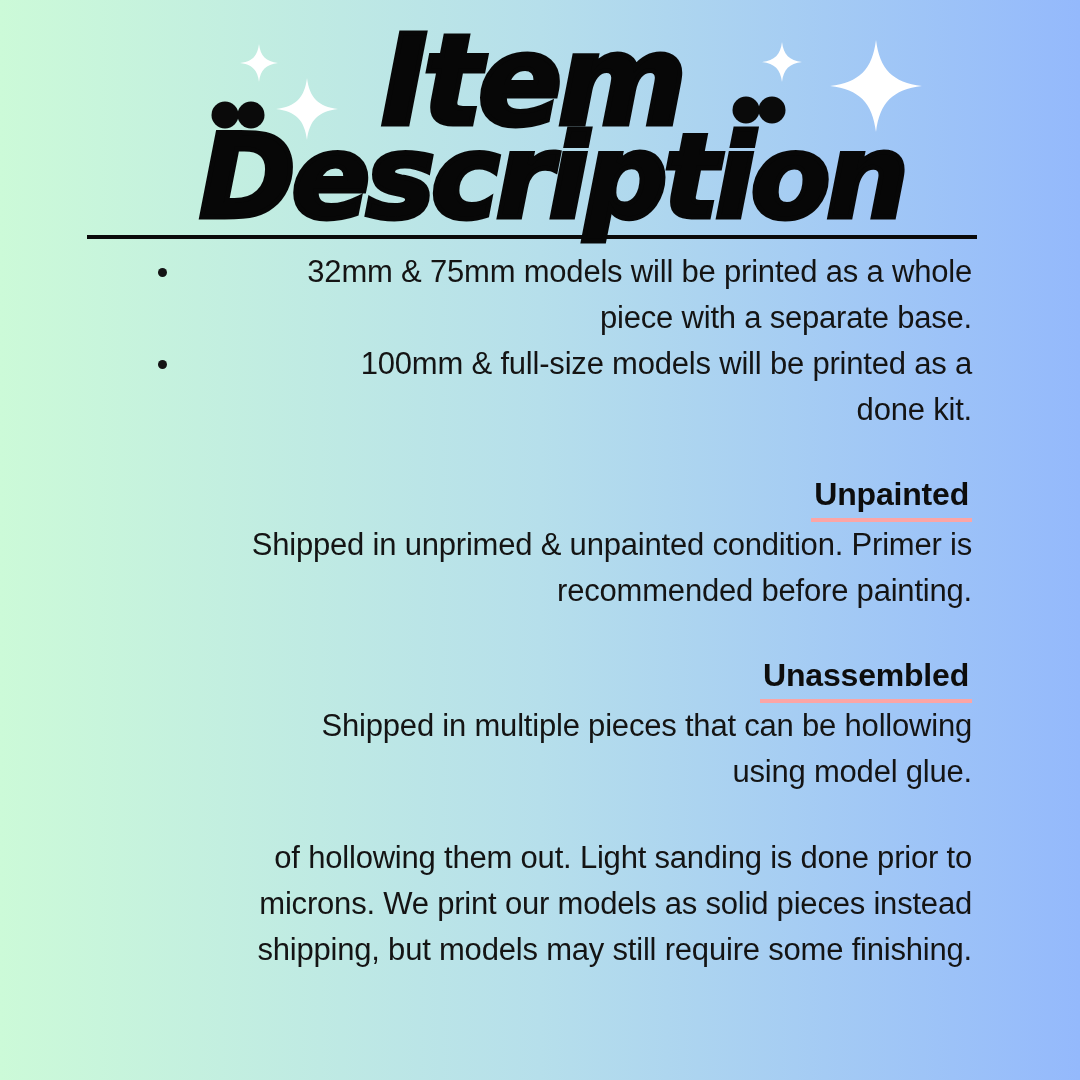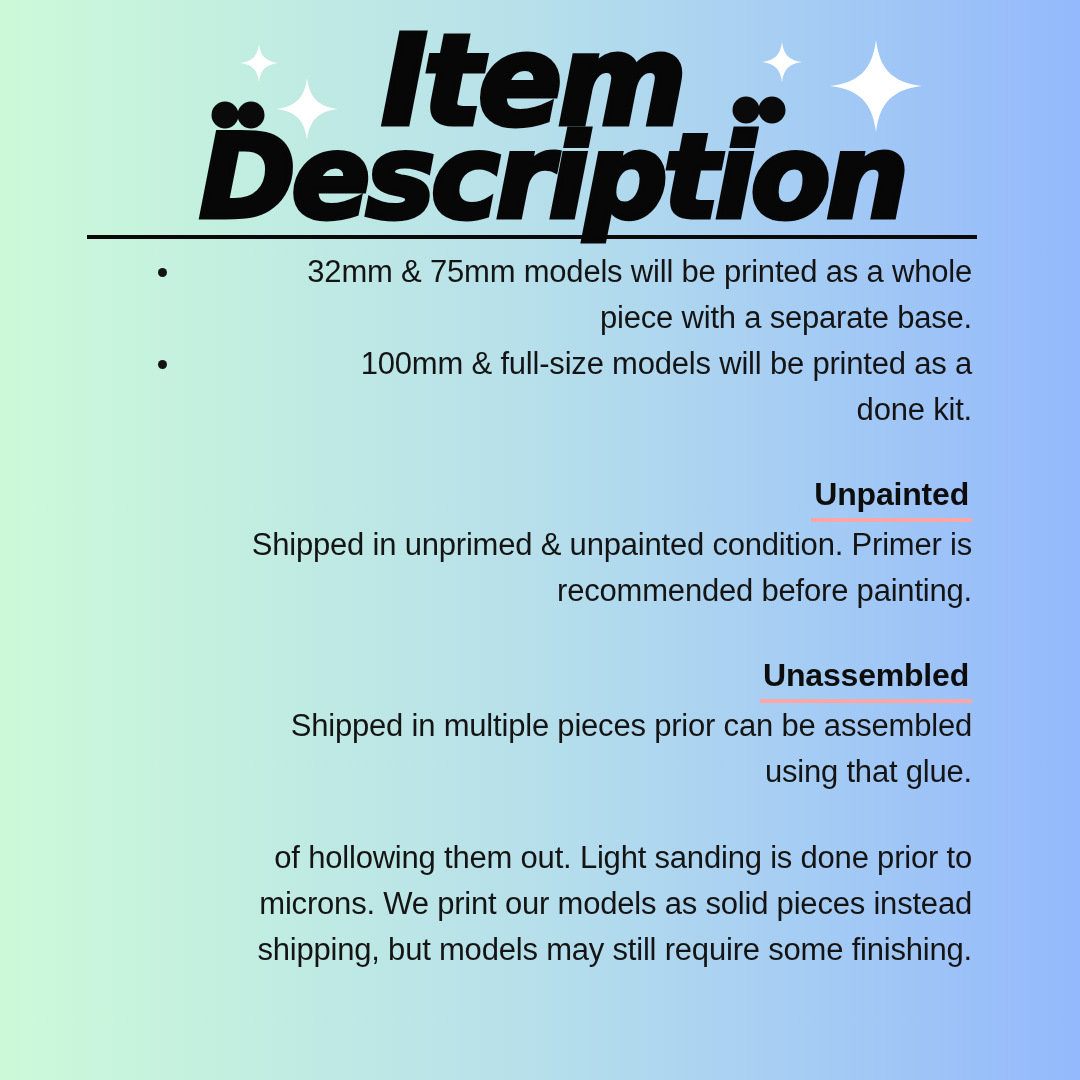--- a/index.html
+++ b/index.html
@@ -187,22 +187,22 @@
       <h2 class="section-heading"><span class="heading-text">Unpainted</span></h2>
       <p>
         <span class="line">Shipped in unprimed &amp; unpainted condition. Primer is</span>
         <span class="line">recommended before painting.</span>
       </p>
     </section>
 
     <section class="section">
       <h2 class="section-heading"><span class="heading-text">Unassembled</span></h2>
       <p>
-        <span class="line">Shipped in multiple pieces prior can be assembled</span>
-        <span class="line">using that glue.</span>
+        <span class="line">Shipped in multiple pieces that can be hollowing</span>
+        <span class="line">using model glue.</span>
       </p>
     </section>
 
     <p class="closing">
       <span class="line">of hollowing them out. Light sanding is done prior to</span>
       <span class="line">microns. We print our models as solid pieces instead</span>
       <span class="line">shipping, but models may still require some finishing.</span>
     </p>
 
   </main>

